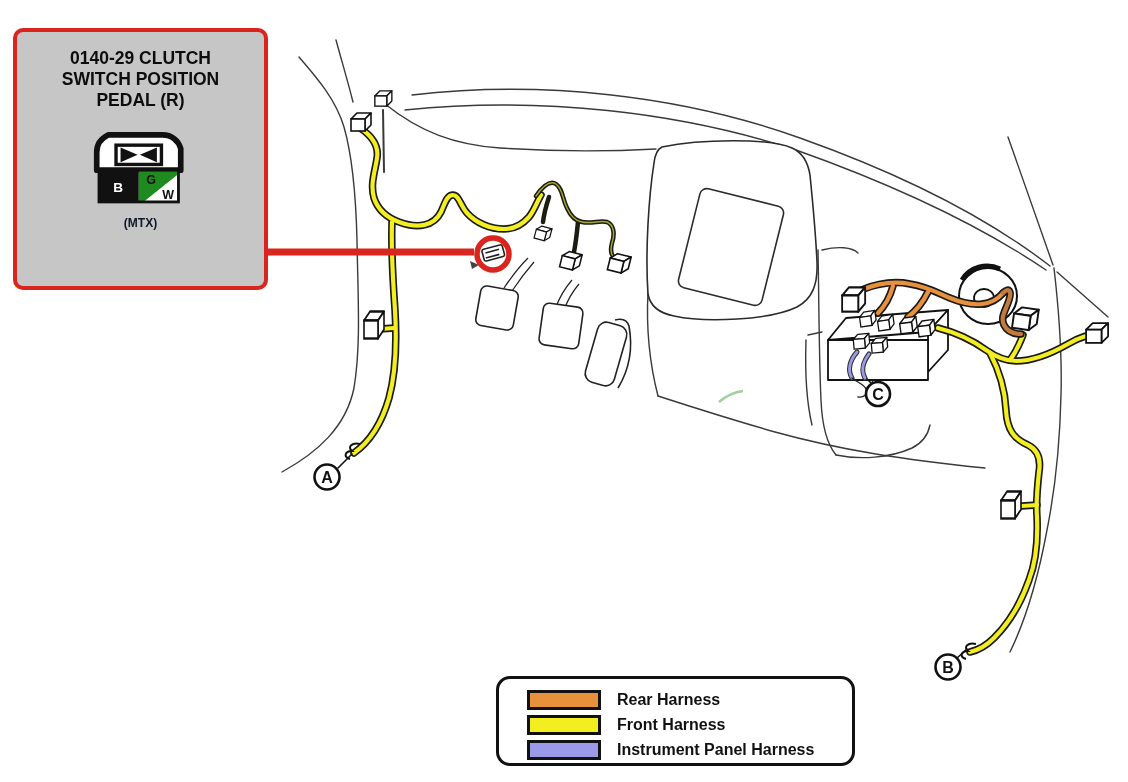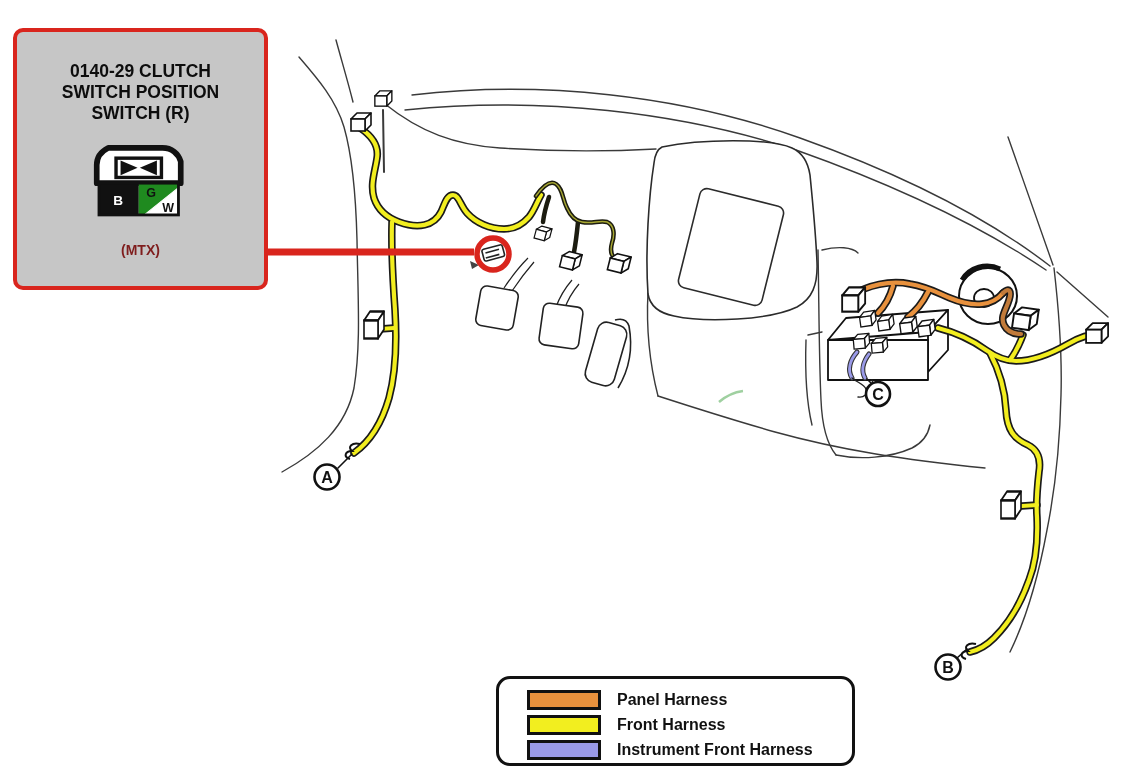--- a/index.html
+++ b/index.html
@@ -2,23 +2,23 @@
 <html><head>
 <meta charset="utf-8">
 <style>
   html,body{margin:0;padding:0;background:#fff;}
   .stage{position:relative;width:1128px;height:782px;background:#ffffff;overflow:hidden;
          font-family:"Liberation Sans",sans-serif;}
   .stage svg{position:absolute;left:0;top:0;}
   
   .callout{position:absolute;left:13px;top:28px;width:255px;height:262px;box-sizing:border-box;
            background:#c6c6c6;border:4px solid #d9251d;border-radius:10px;text-align:center;}
-  .callout .title{margin-top:29px;font-size:17.5px;line-height:21px;font-weight:bold;color:#0d0d0d;}
+  .callout .title{margin-top:16px;font-size:17.5px;line-height:21px;font-weight:bold;color:#0d0d0d;}
   .callout .icon-wrap{margin-top:16px;}
-  .callout .variant{margin-top:14px;font-size:14px;font-weight:bold;color:#7f1d1d;}
+  .callout .variant{margin-top:1px;font-size:12px;font-weight:bold;color:#0f172a;}
   
   .legend{position:absolute;left:496px;top:676px;width:359px;height:90px;box-sizing:border-box;
           background:#fff;border:3px solid #111;border-radius:14px;padding:8px 0 0 28px;}
   .legend-row{display:flex;align-items:center;height:25px;}
   .legend-row svg{position:static;display:block;}
   .legend-label{margin-left:16px;font-size:16px;font-weight:bold;color:#111;}
   text{font-family:"Liberation Sans",sans-serif;}
 </style>
 </head>
 <body>
@@ -185,21 +185,21 @@
       <line x1="872" y1="384" x2="867" y2="379" stroke="#111" stroke-width="1.6"></line>
       <circle cx="878" cy="394" r="12" fill="#fff" stroke="#111" stroke-width="2.6"></circle>
       <text x="878" y="400" text-anchor="middle" font-size="16" font-weight="bold" fill="#111">C</text>
     </g>
   </svg>
 
   <div class="callout">
     <div class="title">
       <div>0140-29 CLUTCH</div>
       <div>SWITCH POSITION</div>
-      <div>SWITCH (R)</div>
+      <div>PEDAL (R)</div>
     </div>
     <div class="icon-wrap">
       <svg width="104" height="84" viewBox="0 0 90 74" style="position:static;">
         <path d="M 6,38 L 6,22 C 6,15 10,10 16,7 L 64,7 C 72,7 78,12 80,19 L 80,38 Z" fill="#fff" stroke="#111" stroke-width="5" stroke-linejoin="round"></path>
         <rect x="23" y="16" width="40" height="17" fill="#fff" stroke="#111" stroke-width="3"></rect>
         <path d="M 27,18 L 42,24.5 L 27,31 Z M 59,18 L 44,24.5 L 59,31 Z" fill="#111"></path>
         <rect x="8" y="38" width="35" height="28" fill="#111"></rect>
         <rect x="43" y="38" width="35" height="28" fill="#1F8A1F"></rect>
         <path d="M 78,66 L 48,66 L 78,42 Z" fill="#fff" stroke="#fff" stroke-width="1"></path>
         <rect x="8" y="38" width="70" height="28" fill="none" stroke="#111" stroke-width="2.5"></rect>
@@ -209,29 +209,29 @@
       </svg>
     </div>
     <div class="variant">(MTX)</div>
   </div>
 
   <div class="legend">
     <div class="legend-row">
       <svg width="74" height="20" viewBox="0 0 74 20">
         <rect x="1.5" y="1.5" width="71" height="17" fill="#E8913D" stroke="#111" stroke-width="3"></rect>
       </svg>
-      <span class="legend-label">Panel Harness</span>
+      <span class="legend-label">Rear Harness</span>
     </div>
     <div class="legend-row">
       <svg width="74" height="20" viewBox="0 0 74 20">
         <rect x="1.5" y="1.5" width="71" height="17" fill="#F2EE1F" stroke="#111" stroke-width="3"></rect>
       </svg>
       <span class="legend-label">Front Harness</span>
     </div>
     <div class="legend-row">
       <svg width="74" height="20" viewBox="0 0 74 20">
         <rect x="1.5" y="1.5" width="71" height="17" fill="#9A9AE8" stroke="#111" stroke-width="3"></rect>
       </svg>
-      <span class="legend-label">Instrument Front Harness</span>
+      <span class="legend-label">Instrument Panel Harness</span>
     </div>
   </div>
 
 </div>
 
 </body></html>

